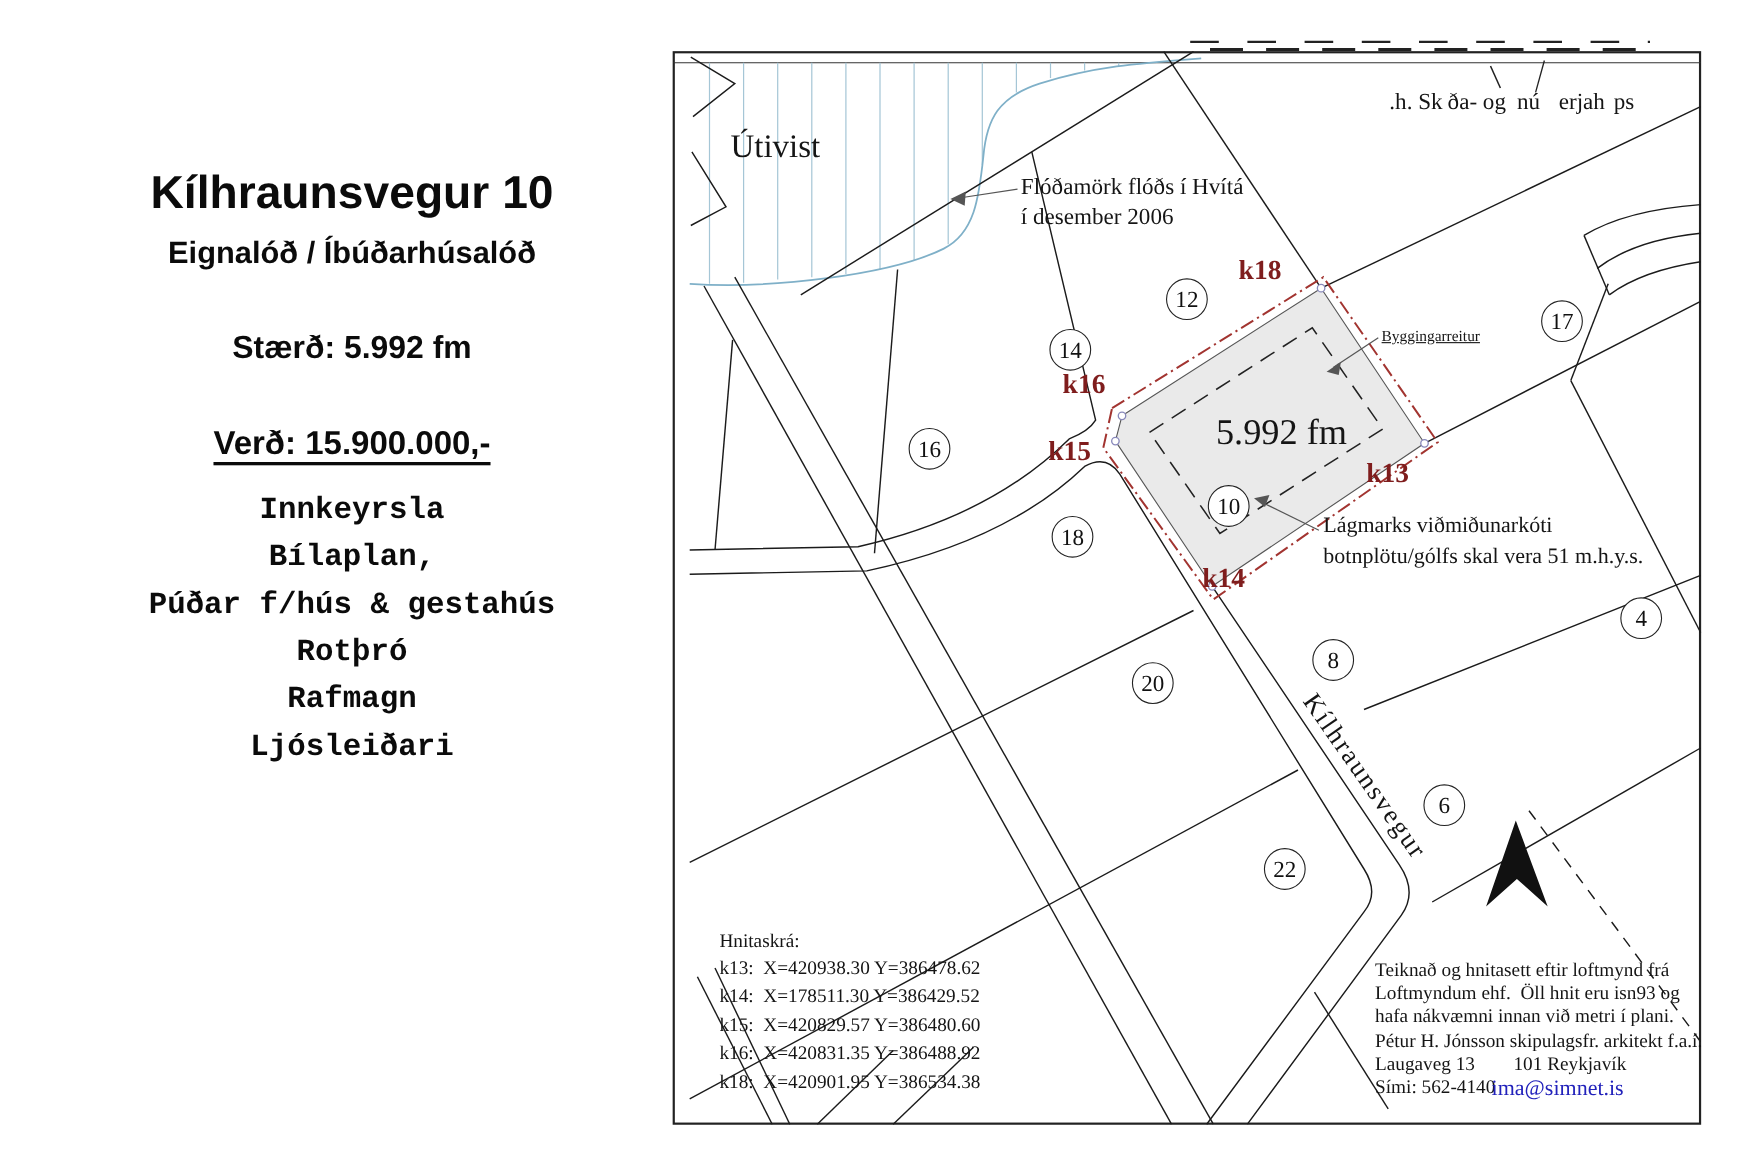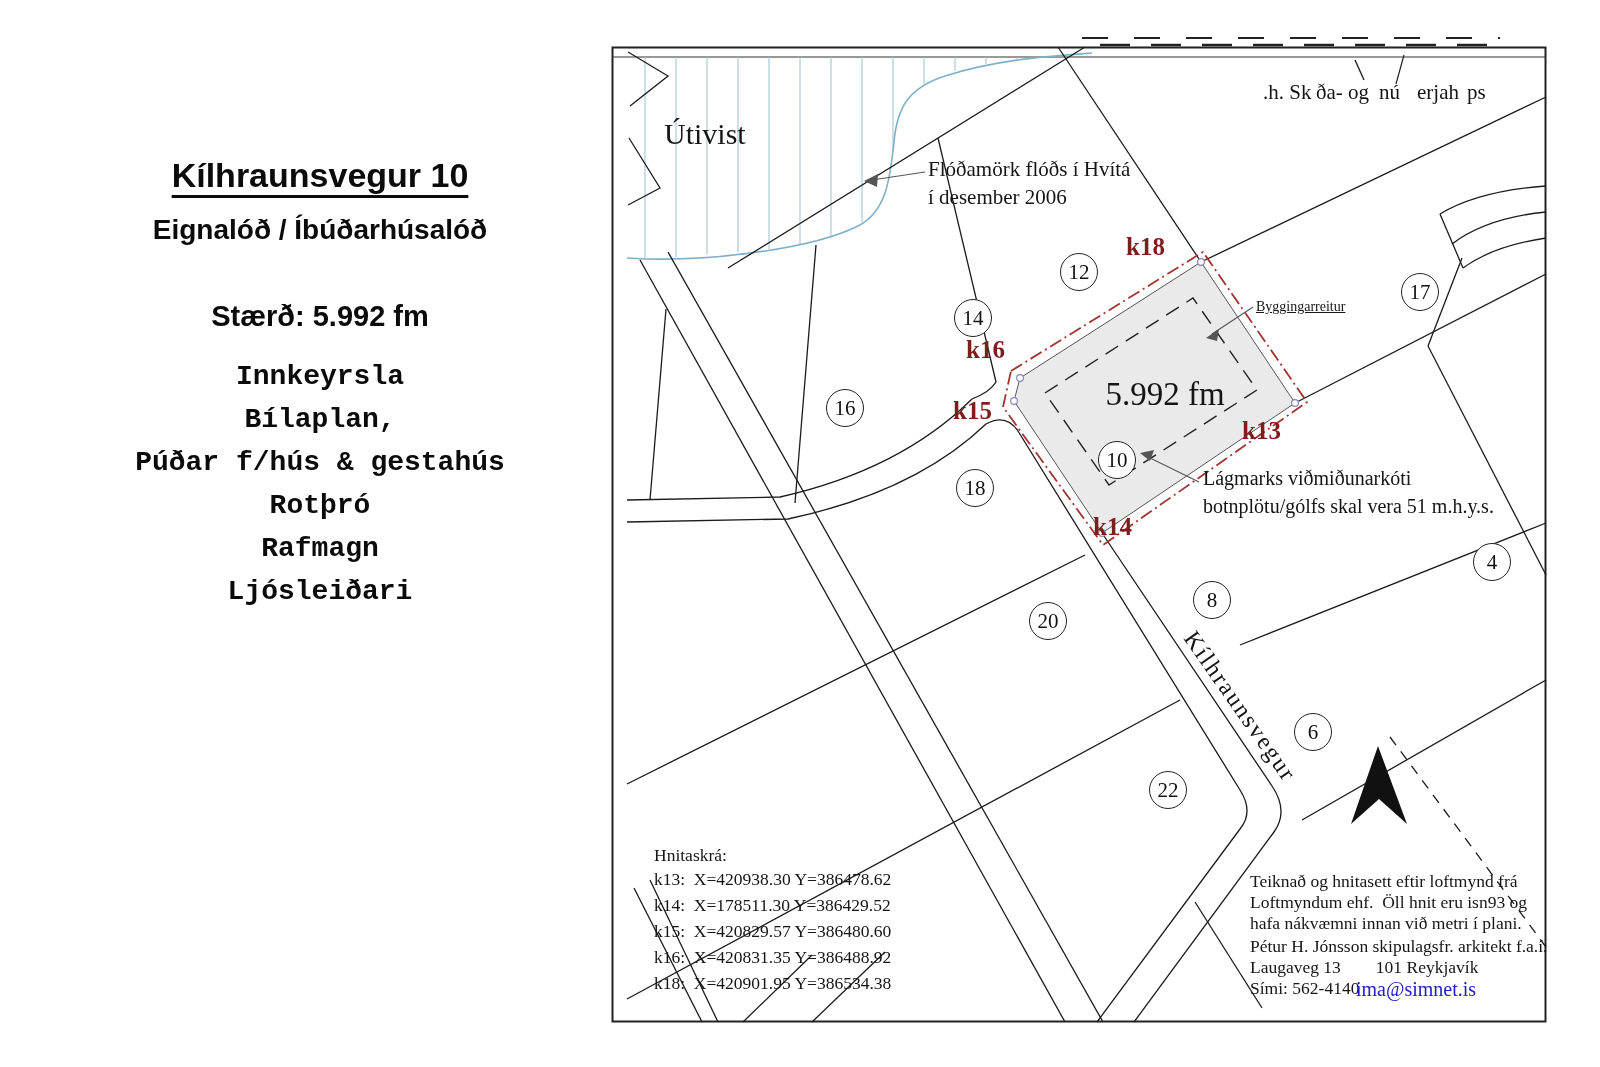--- a/index.html
+++ b/index.html
@@ -1,21 +1,21 @@
 <!DOCTYPE html>
 <html><head>
 <meta charset="utf-8">
 <style>
   html,body{margin:0;padding:0;background:#ffffff;}
   .page{position:relative;width:1600px;height:1067px;background:#fff;overflow:hidden;
         font-family:"Liberation Serif", serif;color:#111;}
   
   .left-panel{position:absolute;left:110px;top:150px;width:420px;text-align:center;
               font-family:"Liberation Sans", sans-serif;font-weight:bold;color:#0b0b0b;}
-  .lp-title{font-size:34px;line-height:50px;text-decoration:underline;
+  .lp-title{font-size:42px;line-height:50px;
             text-decoration-thickness:3px;text-underline-offset:8px;}
   .lp-sub{font-size:28px;margin-top:14px;}
   .lp-size{font-size:29px;margin-top:54px;}
   .lp-price{font-size:30px;margin-top:54px;text-decoration:underline;
             text-decoration-thickness:3px;text-underline-offset:7px;}
   .lp-features{margin-top:22px;font-size:28px;line-height:43px;font-family:Liberation Mono, monospace;}
   
   svg.map-lines{position:absolute;left:0;top:0;}
   .ml{position:absolute;font-family:"Liberation Serif", serif;color:#151515;white-space:nowrap;}
   .pre{white-space:pre;}
@@ -29,20 +29,21 @@
 </style>
 </head>
 <body>
 
 <div class="page">
 
   <div class="left-panel">
     <div class="lp-title">Kílhraunsvegur 10</div>
     <div class="lp-sub">Eignalóð / Íbúðarhúsalóð</div>
     <div class="lp-size">Stærð: 5.992 fm</div>
+    <div class="lp-price">Verð: 15.900.000,-</div>
     <div class="lp-features">
       <div>Innkeyrsla</div>
       <div>Bílaplan,</div>
       <div>Púðar f/hús &amp; gestahús</div>
       <div>Rotþró</div>
       <div>Rafmagn</div>
       <div>Ljósleiðari</div>
     </div>
   </div>
 

